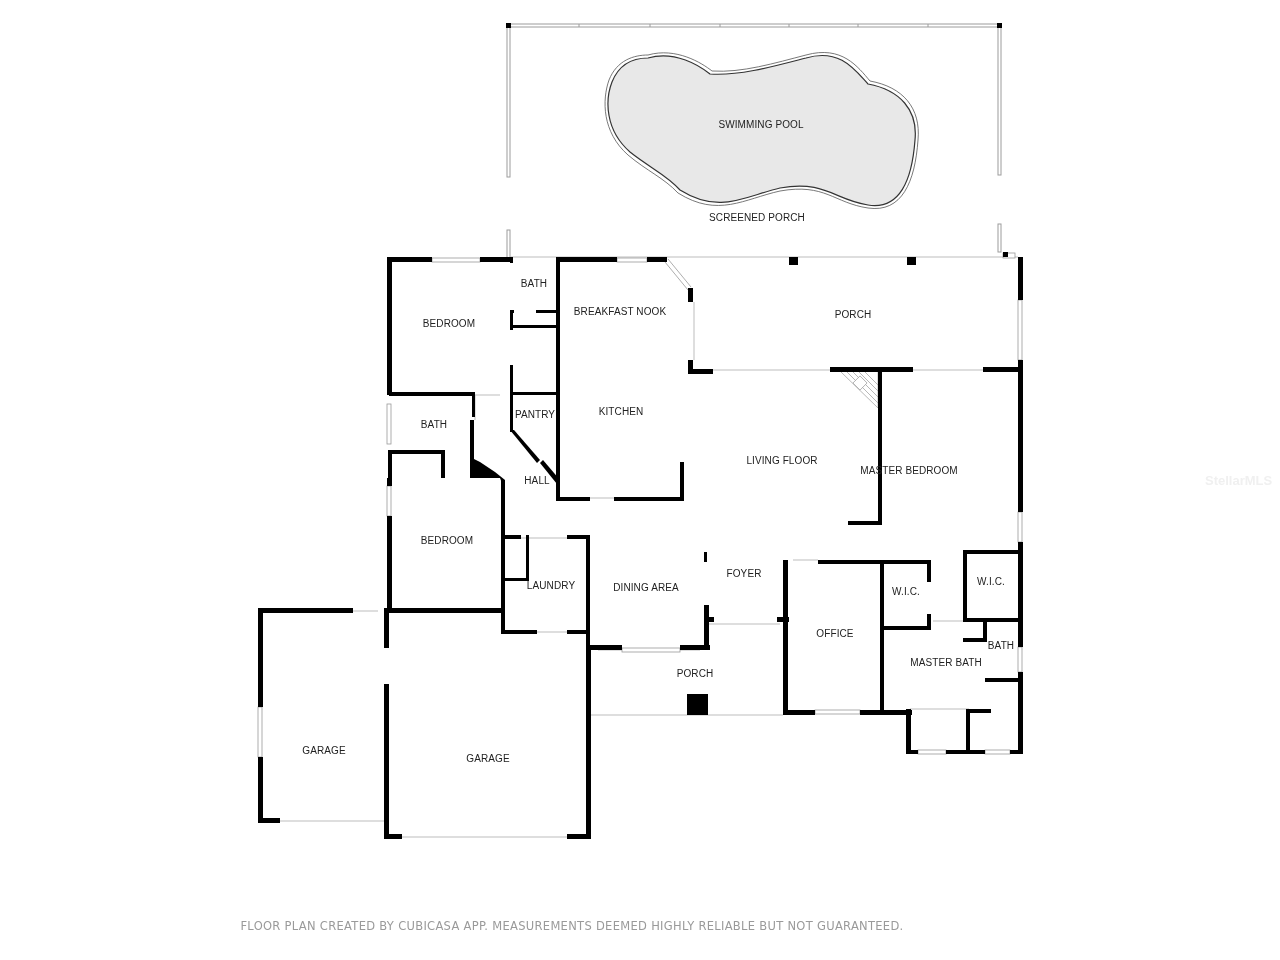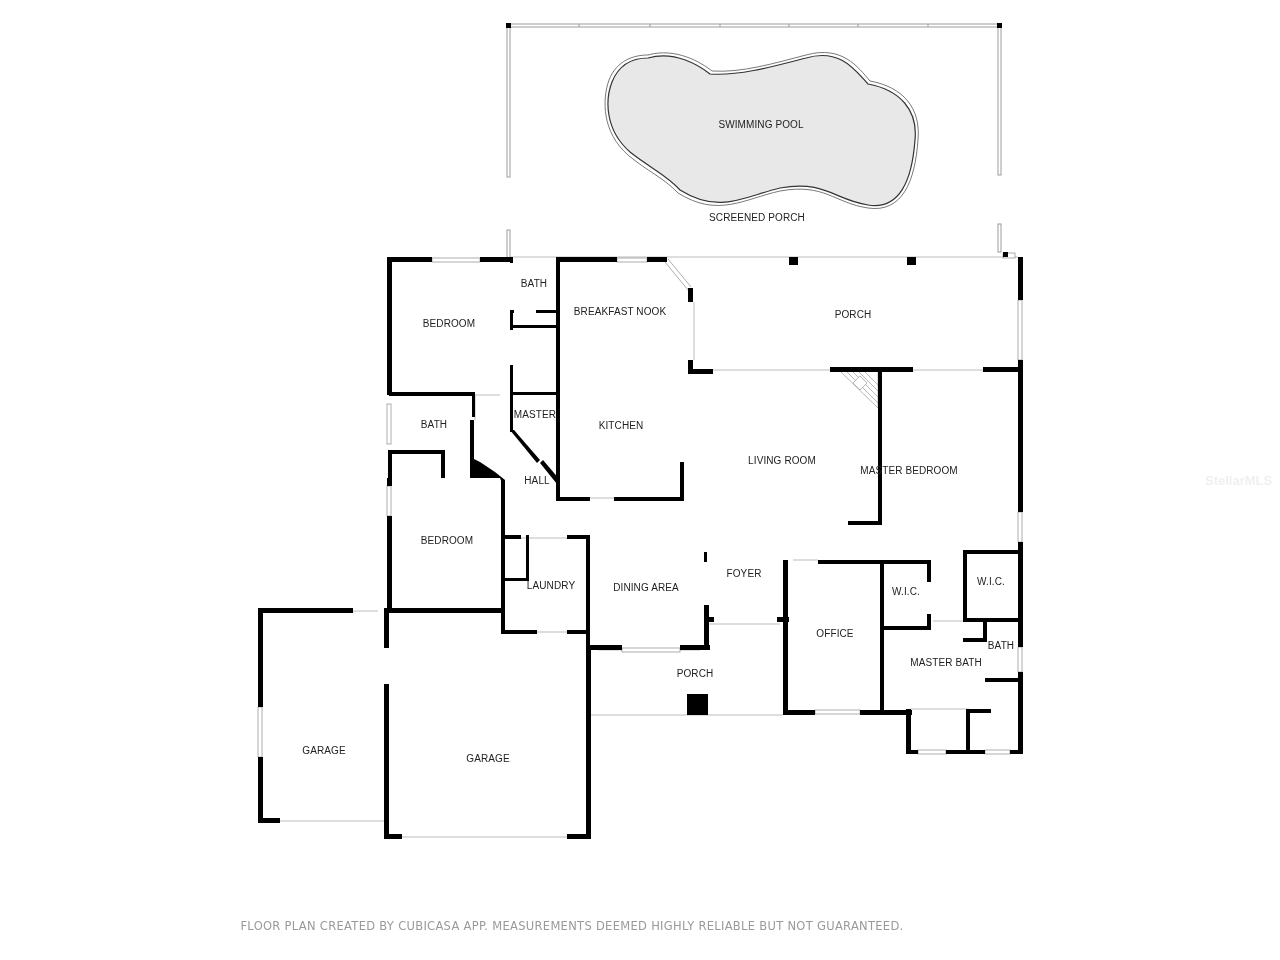--- a/index.html
+++ b/index.html
@@ -199,23 +199,23 @@
   </g>
 </svg>
 
 <div class="lbl" style="left:761px;top:124px">SWIMMING POOL</div>
 <div class="lbl" style="left:757px;top:217px">SCREENED PORCH</div>
 <div class="lbl" style="left:449px;top:323px">BEDROOM</div>
 <div class="lbl" style="left:534px;top:283px">BATH</div>
 <div class="lbl" style="left:620px;top:311px">BREAKFAST NOOK</div>
 <div class="lbl" style="left:853px;top:314px">PORCH</div>
 <div class="lbl" style="left:434px;top:424px">BATH</div>
-<div class="lbl" style="left:535px;top:414px">MASTER</div>
-<div class="lbl" style="left:621px;top:425px">KITCHEN</div>
-<div class="lbl" style="left:782px;top:460px">LIVING ROOM</div>
+<div class="lbl" style="left:535px;top:414px">PANTRY</div>
+<div class="lbl" style="left:621px;top:411px">KITCHEN</div>
+<div class="lbl" style="left:782px;top:460px">LIVING FLOOR</div>
 <div class="lbl" style="left:909px;top:470px">MASTER BEDROOM</div>
 <div class="lbl" style="left:537px;top:480px">HALL</div>
 <div class="lbl" style="left:447px;top:540px">BEDROOM</div>
 <div class="lbl" style="left:551px;top:585px">LAUNDRY</div>
 <div class="lbl" style="left:646px;top:587px">DINING AREA</div>
 <div class="lbl" style="left:744px;top:573px">FOYER</div>
 <div class="lbl" style="left:906px;top:591px">W.I.C.</div>
 <div class="lbl" style="left:991px;top:581px">W.I.C.</div>
 <div class="lbl" style="left:835px;top:633px">OFFICE</div>
 <div class="lbl" style="left:1001px;top:645px">BATH</div>

